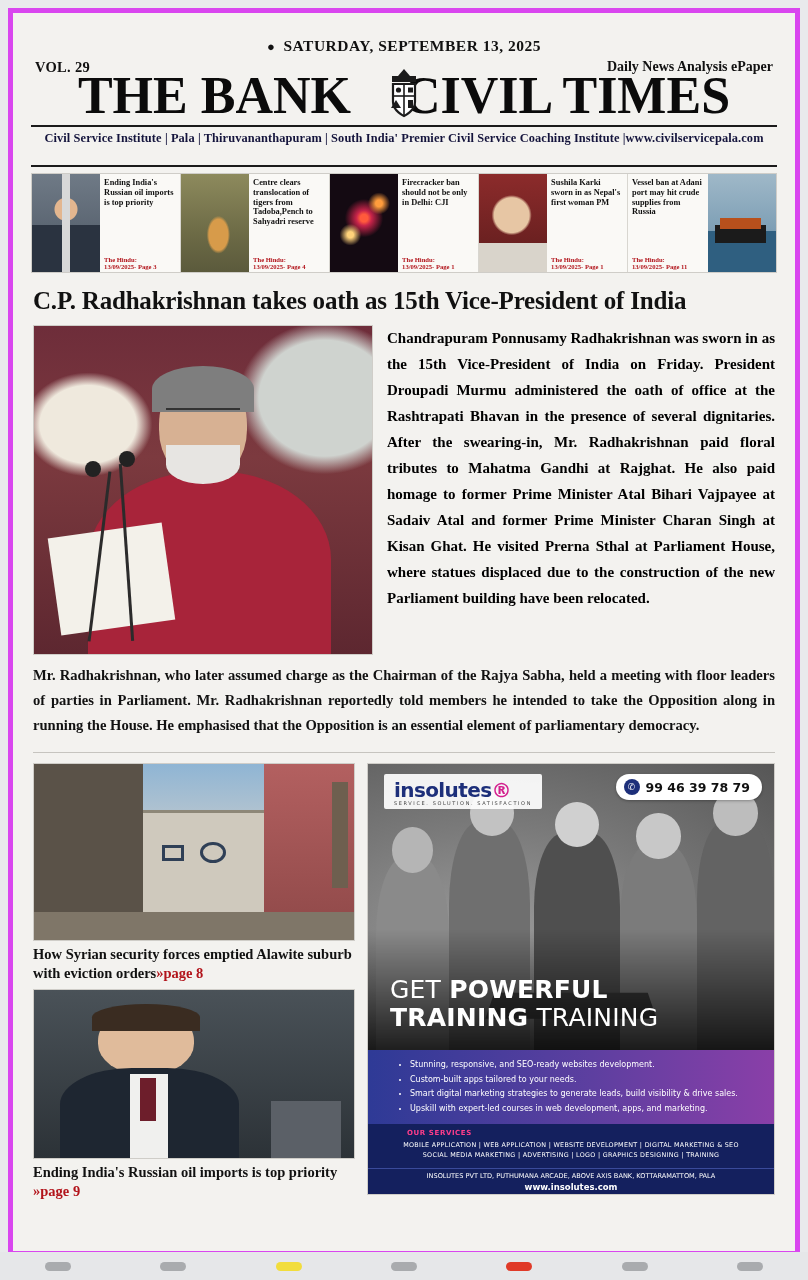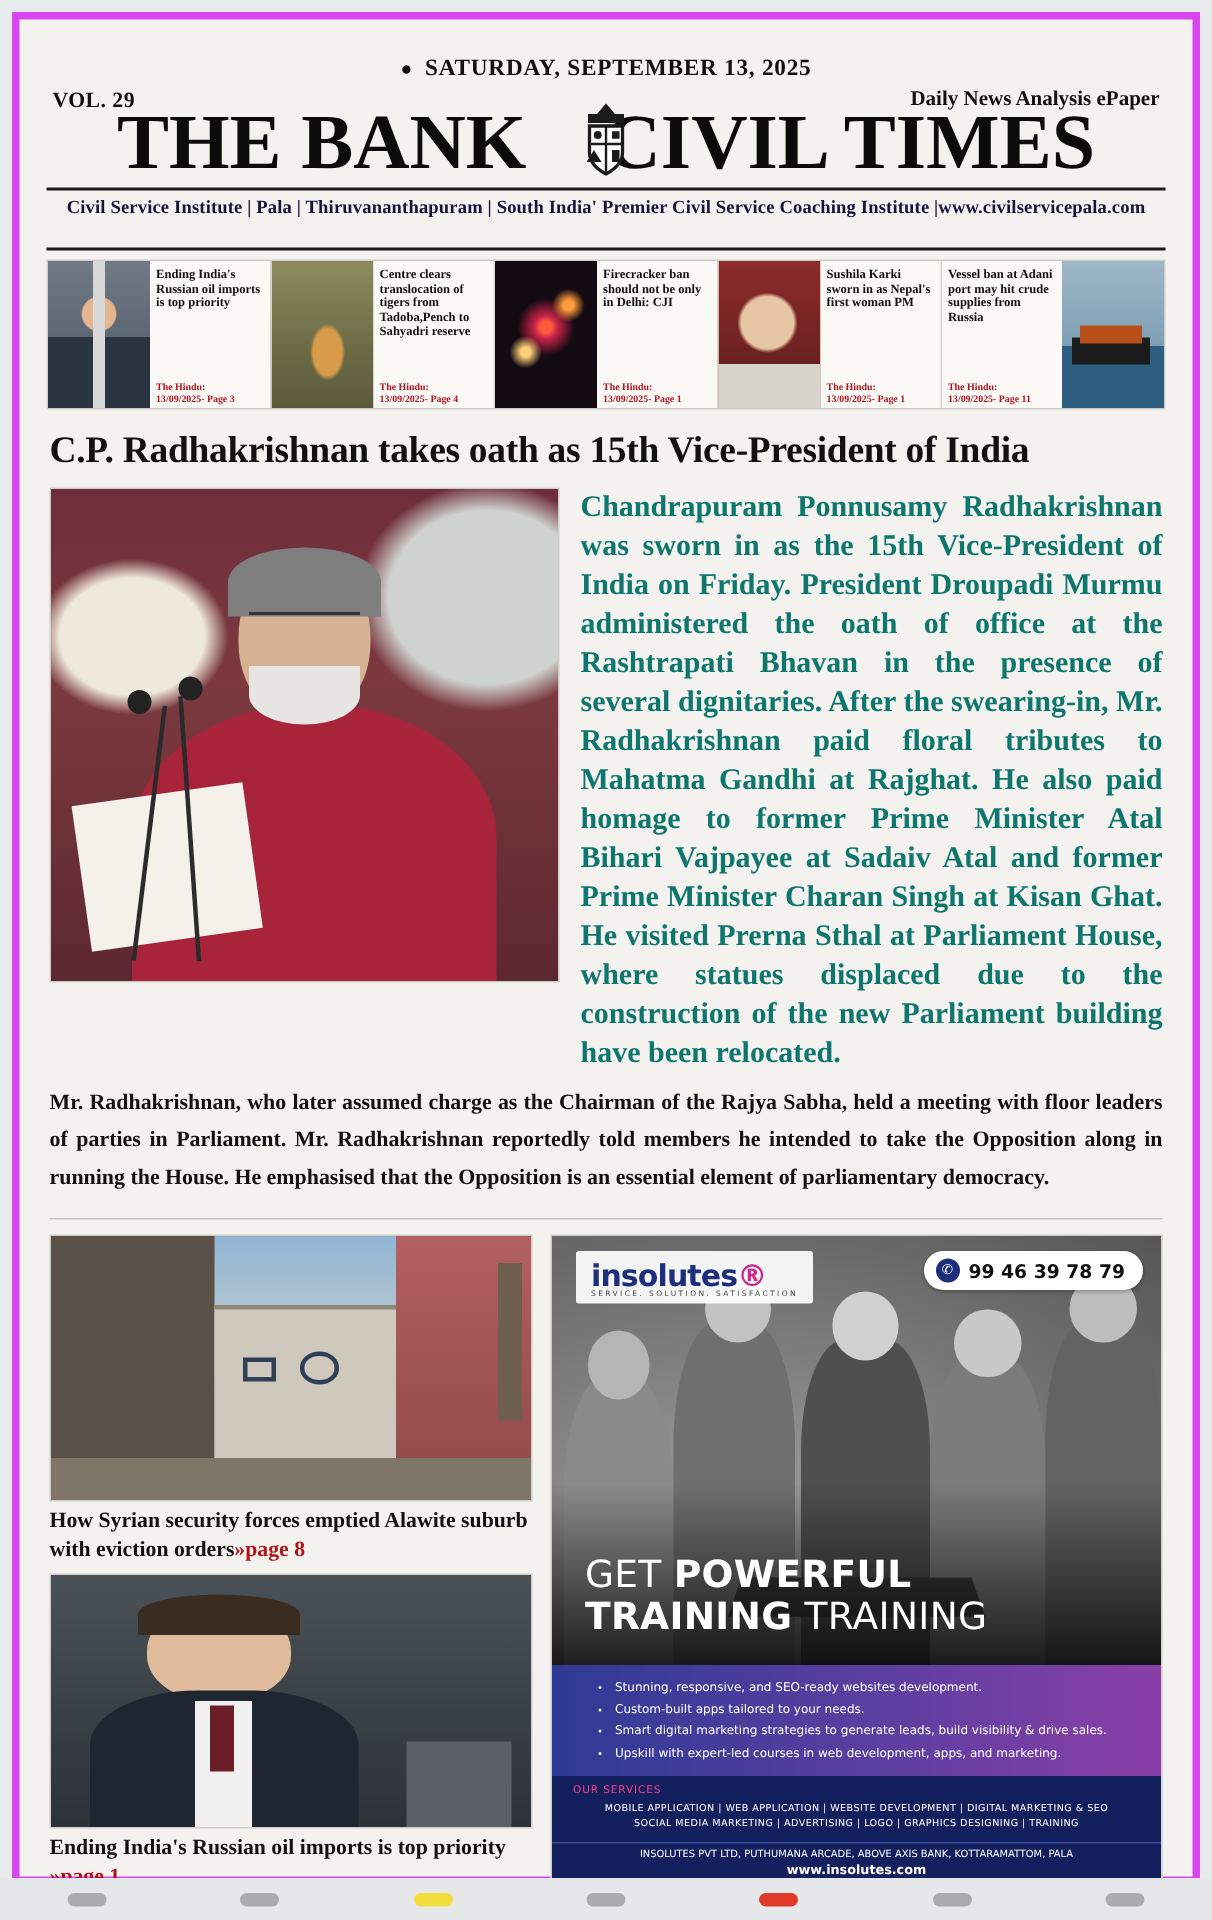--- a/index.html
+++ b/index.html
@@ -119,24 +119,24 @@
     gap: 14px;
   }
   .lead-photo {
     width: 340px; height: 330px;
     position: relative; overflow: hidden;
     border: 1px solid #cfcdc8;
     flex: 0 0 340px;
   }
   .lead-text {
     flex: 1 1 auto;
-    font-size: 20px;
+    font-size: 15px;
     line-height: 26px;
     text-align: justify;
-    color: #0f766e;
+    color: #000000;
     font-weight: bold;
   }
   .body-after {
     margin: 8px 20px 0 20px;
     font-size: 14.6px;
     line-height: 25px;
     text-align: justify;
     color: #111;
     font-weight: bold;
   }
@@ -215,21 +215,21 @@
   }
   .ad-bullets li { margin: 0; }
   .ad-bullets ul { margin: 0; padding-left: 12px; }
   .ad-services {
     position: absolute; left: 0; right: 0; top: 360px; height: 46px;
     background: #14205e;
     color: #fff;
     font-family: "DejaVu Sans", sans-serif;
     padding: 5px 14px 0 14px;
   }
-  .ad-services .ttl { color: #ff3d8b; font-size: 7px; font-weight: normal; letter-spacing: .6px;}
+  .ad-services .ttl { color: #ff3d8b; font-size: 7px; font-weight: bold; letter-spacing: .6px; margin-left: 25px;}
   .ad-services .row { font-size: 6.4px; letter-spacing: .3px; margin-top: 4px; text-align: center; }
   .ad-footer {
     position: absolute; left: 0; right: 0; bottom: 0; height: 26px;
     background: #14205e; color: #fff;
     font-family: "DejaVu Sans", sans-serif;
     font-size: 6.6px; text-align: center; padding-top: 3px;
     border-top: 1px solid #3a4a9a;
   }
   .ad-footer .site { font-size: 8.5px; font-weight: bold; margin-top: 2px; }
   
@@ -409,21 +409,21 @@
       <div class="b-photo" style="height:170px">
         <div class="im" style="background:linear-gradient(180deg,#4a5258 0%,#2c3237 100%)"></div>
         <div style="position:absolute;left:20%;top:10%;width:30%;height:40%;background:#e0bb9b;border-radius:50% 50% 45% 45%;"></div>
         <div style="position:absolute;left:18%;top:8%;width:34%;height:16%;background:#3a2c21;border-radius:50% 50% 0 0;"></div>
         <div style="position:absolute;left:8%;top:46%;width:56%;height:54%;background:#1e2631;border-radius:40% 40% 0 0;"></div>
         <div style="position:absolute;left:30%;top:50%;width:12%;height:50%;background:#f0f0ee;"></div>
         <div style="position:absolute;left:33%;top:52%;width:5%;height:26%;background:#6d1e2b;"></div>
         <div style="position:absolute;right:4%;bottom:0;width:22%;height:34%;background:#5b6067;"></div>
       </div>
       <div class="b-cap">
-        <span>Ending India's Russian oil imports is top priority</span> <span class="pg">»page 1</span>
+        <span>Ending India's Russian oil imports is top priority</span> <span class="pg">»page 9</span>
       </div>
 
     </div>
 
     <div class="bcol-right">
       <div class="ad">
 
         <div class="ad-photo">
 
           <div style="position:absolute;left:2%;top:32%;width:18%;height:68%;background:#8a8a8a;border-radius:40% 40% 0 0;"></div>

